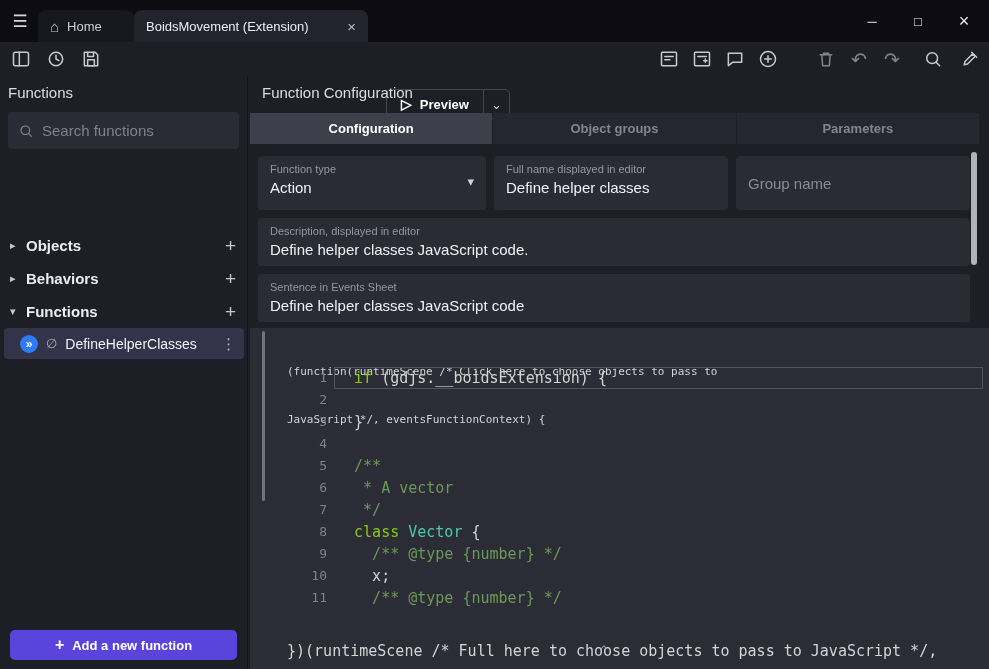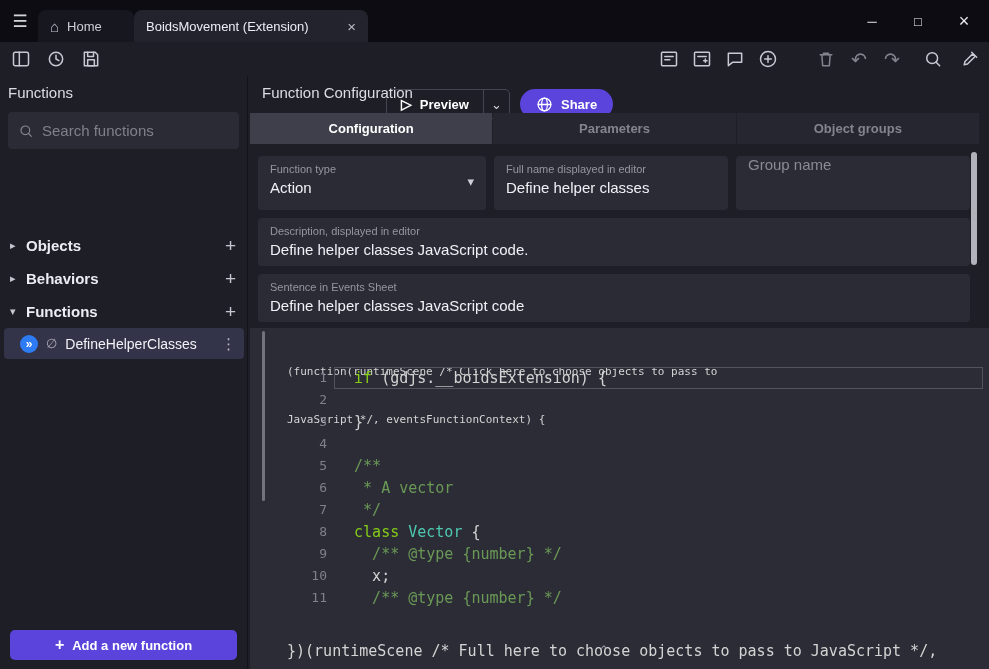--- a/index.html
+++ b/index.html
@@ -57,21 +57,21 @@
   .panel-title { position:absolute; left:262px; top:84px; font-size:15px; color:#dcdce4; }
   #cfg-tabs { position:absolute; left:250px; top:113px; width:729px; height:31px; display:flex; gap:1px; }
   .cfg-tab { flex:1; display:flex; align-items:center; justify-content:center; font-size:13px; font-weight:bold; background:#262630; color:#84848e; cursor:pointer; }
   .cfg-tab.active { background:#3f3f4b; color:#ffffff; }
 
   .field { position:absolute; background:#2b2b36; border-radius:4px; padding:7px 12px 0 12px; }
   .field .f-label { font-size:11px; color:#9696a0; }
   .field .f-value { font-size:15px; color:#f0f0f5; margin-top:4px; white-space:nowrap; overflow:hidden; }
   .f-type   { left:258px; top:156px; width:228px; height:54px; }
   .f-name   { left:494px; top:156px; width:234px; height:54px; }
-  .f-group  { left:736px; top:156px; width:234px; height:54px; display:flex; padding-top:0; }
+  .f-group  { left:736px; top:156px; width:234px; height:54px; display:flex; align-items:center; padding-top:0; }
   .f-group .f-placeholder { font-size:15px; color:#8a8a94; }
   .f-desc   { left:258px; top:218px; width:712px; height:48px; }
   .f-sent   { left:258px; top:274px; width:712px; height:48px; }
   .f-caret { position:absolute; right:12px; top:50%; margin-top:-9px; font-size:13px; color:#cfcfd8; cursor:pointer; }
   .panel-scrollbar { position:absolute; left:971px; top:152px; width:6px; height:113px; background:#b2b2ba; border-radius:3px; cursor:pointer; }
 
   
   #editor { position:absolute; left:250px; top:328px; width:739px; height:341px; background:#2c2c37; font-family:"DejaVu Sans Mono", monospace; }
   .ed-divider { position:absolute; left:12px; top:3px; width:3px; height:170px; background:#73737d; border-radius:2px; cursor:ns-resize; }
   .ed-header { position:absolute; left:37px; top:4px; font-size:11px; line-height:16px; color:#d4d4d4; white-space:pre; cursor:pointer; }
@@ -130,30 +130,20 @@
   <div class="preview-group">
     <div class="preview-main">
       <span class="play">▷</span>
       <span>Preview</span>
     </div>
     <div class="preview-caret">
       <span>⌄</span>
     </div>
   </div>
 
-  <div class="share-btn">
-    <span>
-      <svg width="17" height="17" viewBox="0 0 24 24">
-          <circle cx="12" cy="12" r="9"></circle>
-          <line x1="3" y1="12" x2="21" y2="12"></line>
-          <ellipse cx="12" cy="12" rx="4" ry="9"></ellipse>
-        </svg>
-    </span>
-    <span>Share</span>
-  </div>
 
   <div class="tb-right">
     <span class="tb-ic">
       <svg width="20" height="20" viewBox="0 0 24 24">
           <rect x="3" y="4" width="18" height="16" rx="1"></rect>
           <line x1="7" y1="9" x2="17" y2="9"></line>
           <line x1="7" y1="13" x2="13" y2="13"></line>
         </svg>
     </span>
     <span class="tb-ic">
@@ -240,22 +230,22 @@
   <div class="add-fn-btn">
     <span class="plus">+</span>
     <span class="lbl">Add a new function</span>
   </div>
 </div>
 
 <div class="panel-title">Function Configuration</div>
 
 <div id="cfg-tabs">
   <div class="cfg-tab active">Configuration</div>
+  <div class="cfg-tab">Object groups</div>
   <div class="cfg-tab">Parameters</div>
-  <div class="cfg-tab">Object groups</div>
 </div>
 
 <div class="field f-type">
   <div class="f-label">Function type</div>
   <div class="f-value">Action</div>
   <span class="f-caret">▾</span>
 </div>
 
 <div class="field f-name">
   <div class="f-label">Full name displayed in editor</div>

